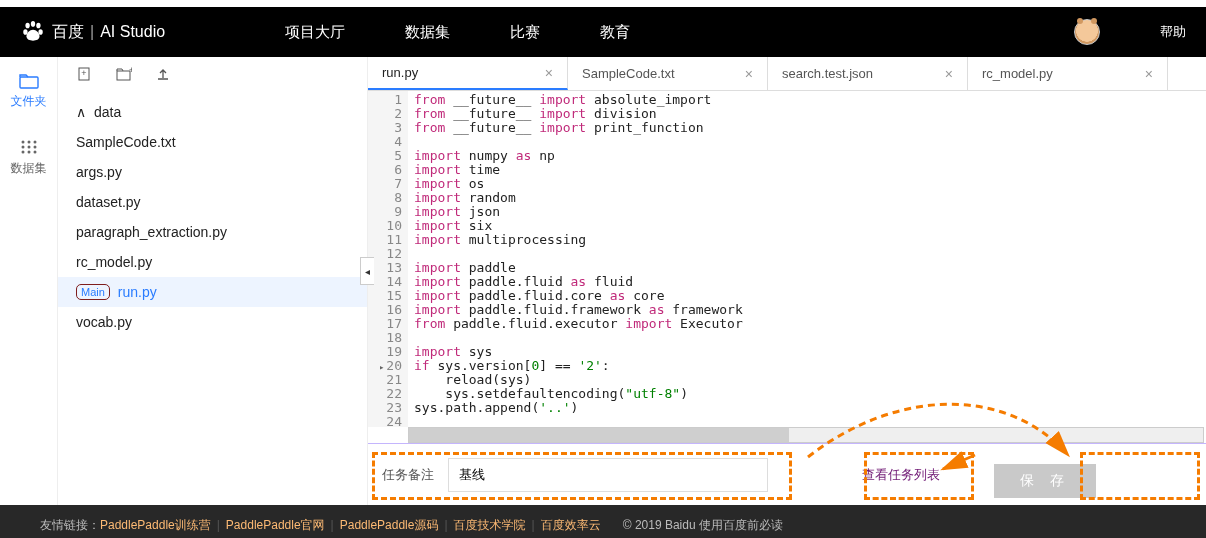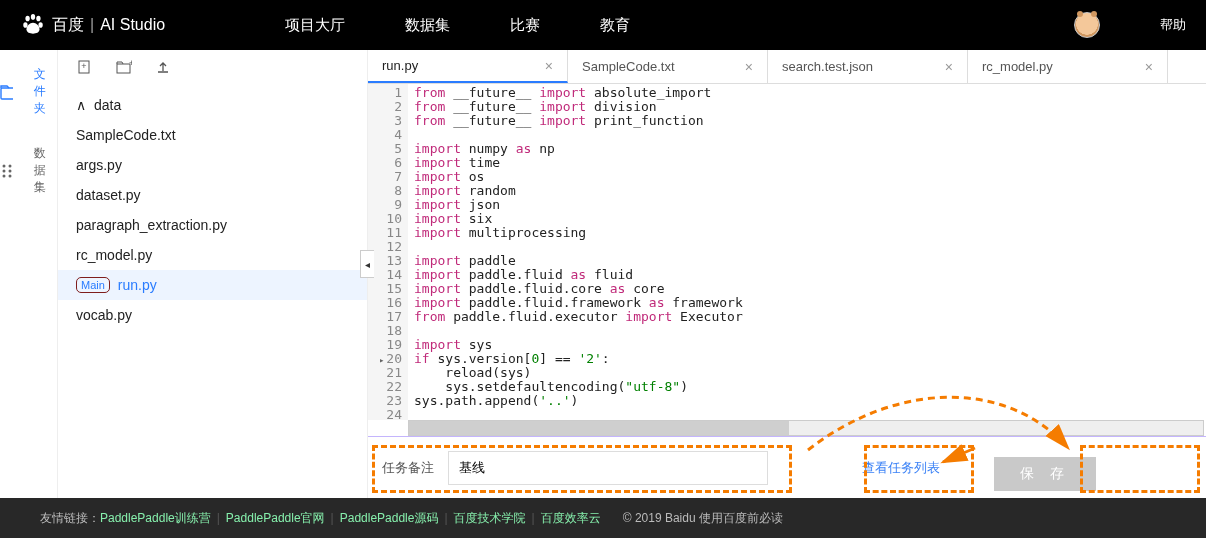--- a/index.html
+++ b/index.html
@@ -1,31 +1,31 @@
 <!DOCTYPE html>
 <html><head>
 <meta charset="utf-8">
 <style>
 * { margin: 0; padding: 0; box-sizing: border-box; }
 body { font-family: "Microsoft YaHei", Arial, sans-serif; font-size: 13px; background: #fff; color: #333; }
 .page { width: 1206px; height: 538px; position: relative; overflow: hidden; }
 
-.topbar { height: 50px; background: #000; display: flex; align-items: center; color: #fff; padding: 0 20px; }
+.topbar { height: 50px; background: #000; display: flex; align-items: center; color: #fff; padding: 0 20px; margin-top: 7px; }
 .logo { display: flex; align-items: center; gap: 6px; font-size: 16px; }
 .paw { width: 26px; height: 26px; }
 .nav { display: flex; gap: 60px; margin-left: 120px; font-size: 15px; }
 .nav span { cursor: pointer; }
 .right-nav { margin-left: auto; display: flex; align-items: center; gap: 60px; }
 .avatar { width: 26px; height: 26px; border-radius: 50%; background: radial-gradient(circle at 50% 45%, #f4c89a 60%, #d19860 62%); border: 1px solid #ccc; position: relative; }
 .avatar::before, .avatar::after { content:""; position:absolute; width:6px; height:6px; border-radius:50%; background:#d19860; top:-2px; }
 .avatar::before { left:2px; } .avatar::after { right:2px; }
 
 .workspace { display: flex; height: 448px; }
 .rail { width: 58px; border-right: 1px solid #eee; display: flex; flex-direction: column; align-items: center; padding-top: 16px; gap: 28px; color: #666; font-size: 12px; }
-.rail-item { display: flex; flex-direction: row; align-items: center; gap: 21px; cursor: pointer; }
+.rail-item { display: flex; flex-direction: column; align-items: center; gap: 4px; cursor: pointer; }
 .rail-item.active { color: #2a7cff; }
 
 .filepanel { width: 310px; border-right: 1px solid #eee; }
 .file-toolbar { height: 34px; display: flex; align-items: center; gap: 24px; padding-left: 20px; color:#555; }
 .file-toolbar svg { cursor:pointer; }
 .tree { padding: 6px 0; }
 .tree-row { height: 30px; display: flex; align-items: center; padding-left: 18px; gap: 8px; cursor: pointer; font-size: 14px; color:#222; }
 .tree-row.child { padding-left: 18px; }
 .tree-row.selected { background: #edf4ff; color: #2a7cff; }
 .badge { display:inline-block; border:1px solid #7f1d1d; color:#2a7cff; border-radius:5px; font-size:11px; padding:0 4px; line-height:14px; }
@@ -48,30 +48,30 @@
 .as { color: #c02a7a; }
 .str { color: #008000; }
 .num { color: #008000; }
 .collapse-handle { position:absolute; left:-8px; top:200px; width:14px; height:28px; background:#fff; border:1px solid #ccc; border-right:none; display:flex; align-items:center; justify-content:center; font-size:10px; cursor:pointer; }
 .hscroll { height:16px; background:#efefef; border:1px solid #ccc; margin: 0 2px 0 40px; position:relative; }
 .hscroll .thumb { position:absolute; left:0; top:0; bottom:0; width:380px; background:#cfcfcf; }
 
 .bottom-bar { height: 62px; display:flex; align-items:center; padding: 0 14px; gap: 14px; border-top:1px solid #c4b5fd; position:relative; }
 .note-label { color:#555; }
 .note-input { width: 320px; height: 32px; border:1px solid #ddd; padding: 16px 10px; font-size:13px; }
-.link-view { color:#3b82f6; cursor:pointer; margin-left: 80px; }
+.link-view { color:#701a75; cursor:pointer; margin-left: 80px; }
 .btn { height: 34px; padding: 0 26px; border:none; color:#fff; font-size:14px; cursor:pointer; letter-spacing:6px; }
 .btn.save { background:#c9c9c9; margin-left: 40px; margin-top: 12px; }
 .btn.submit { background:#2a7cff; margin-left: 14px; }
 
 .dash { position:absolute; border:3px dashed #f57c00; pointer-events:none; }
 .arrow-svg { position:absolute; pointer-events:none; }
 
 .footer { height:40px; background:#282828; color:#bbb; display:flex; align-items:center; padding:0 40px; font-size:12px; gap:0; }
-.footer a { color:#86efac; text-decoration:none; }
+.footer a { color:#fdba74; text-decoration:none; }
 .sep { color:#555; margin:0 6px; }
 </style>
 </head>
 <body>
 <div class="page">
 
 <div class="topbar">
   <div class="logo">
     <svg class="paw" viewBox="0 0 24 24">
           <g fill="#fff">

